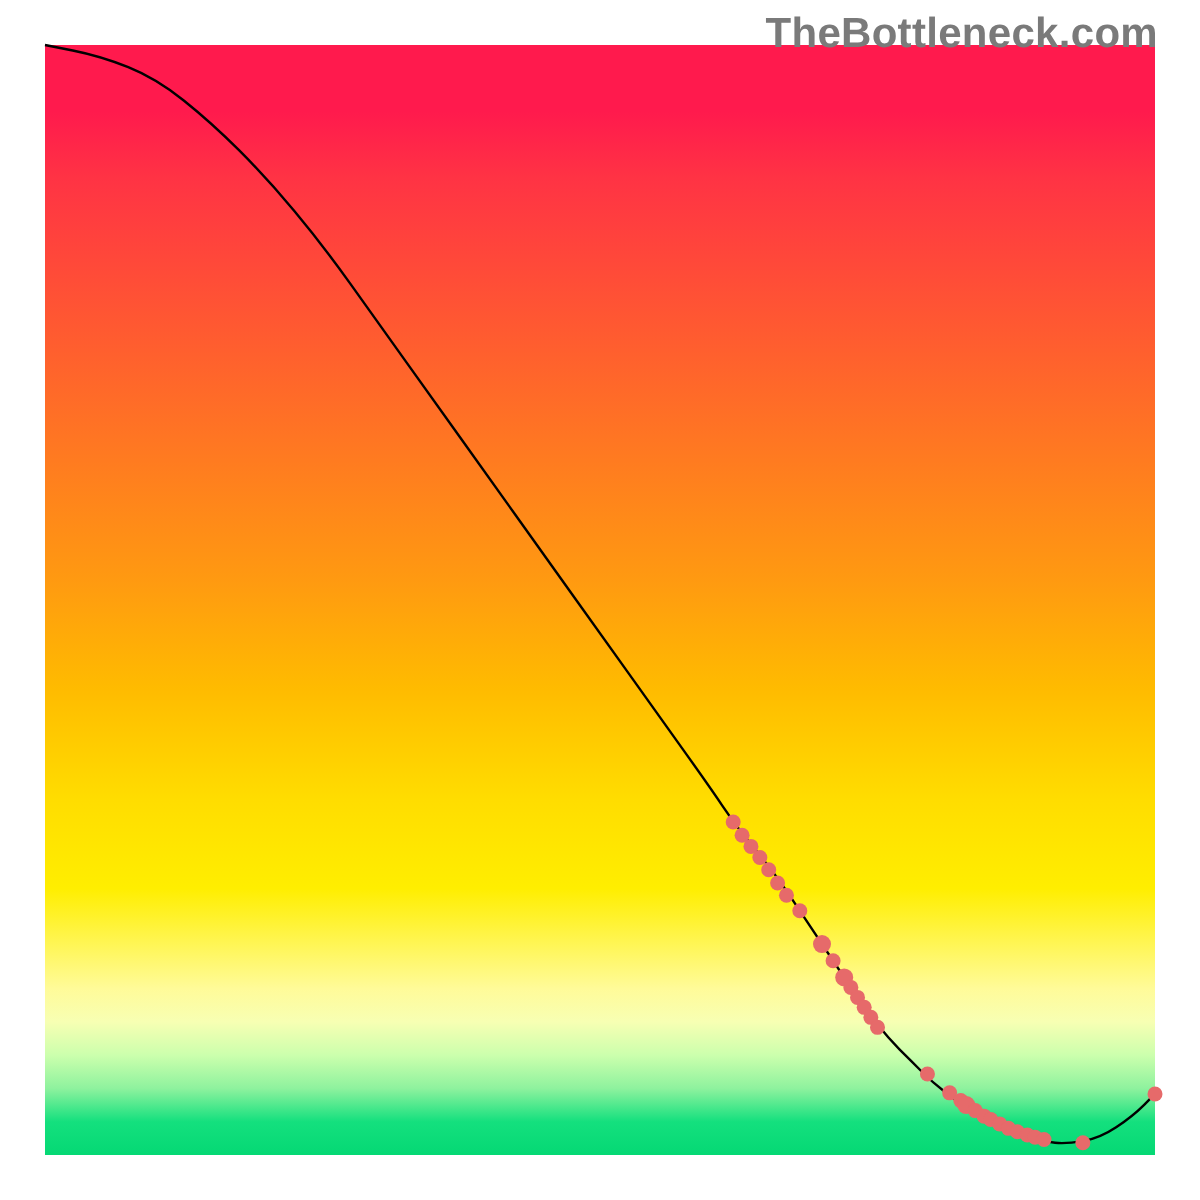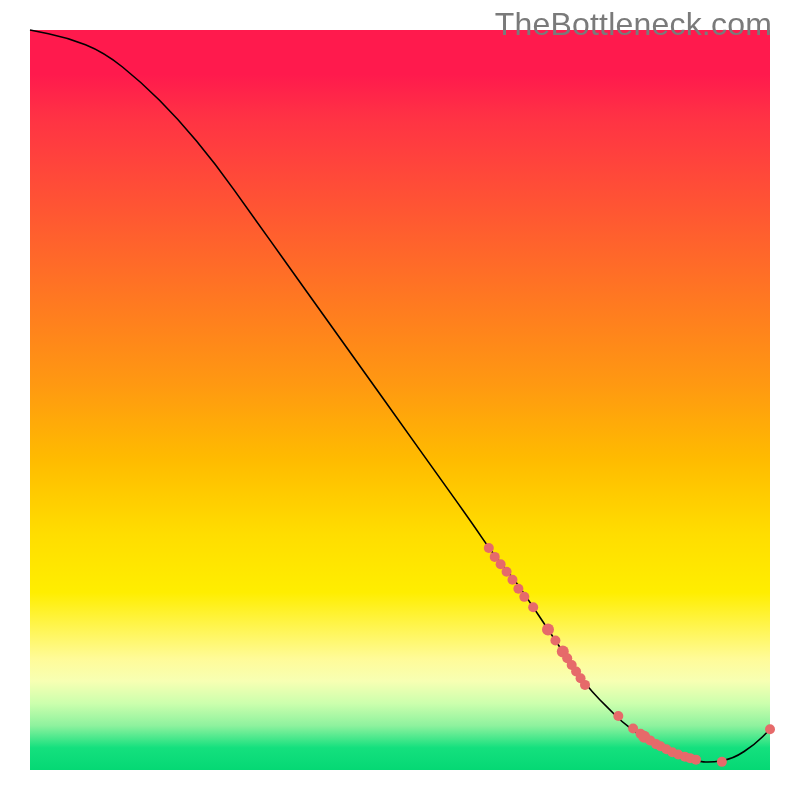--- a/index.html
+++ b/index.html
@@ -37,23 +37,23 @@
       #ccffad 91%,
       #8ef29e 94%,
       #14e07e 97%,
       #05d874 100%
     );
   }
   .watermark {
     position: absolute;
     top: 6px;
     right: 28px;
-    font-size: 32px;
+    font-size: 28px;
     color: #7a7a7a;
-    font-weight: 400;
+    font-weight: 700;
     letter-spacing: 0.2px;
   }
   svg.overlay {
     position: absolute;
     left: 30px;
     top: 30px;
     width: 740px;
     height: 740px;
     overflow: visible;
   }

